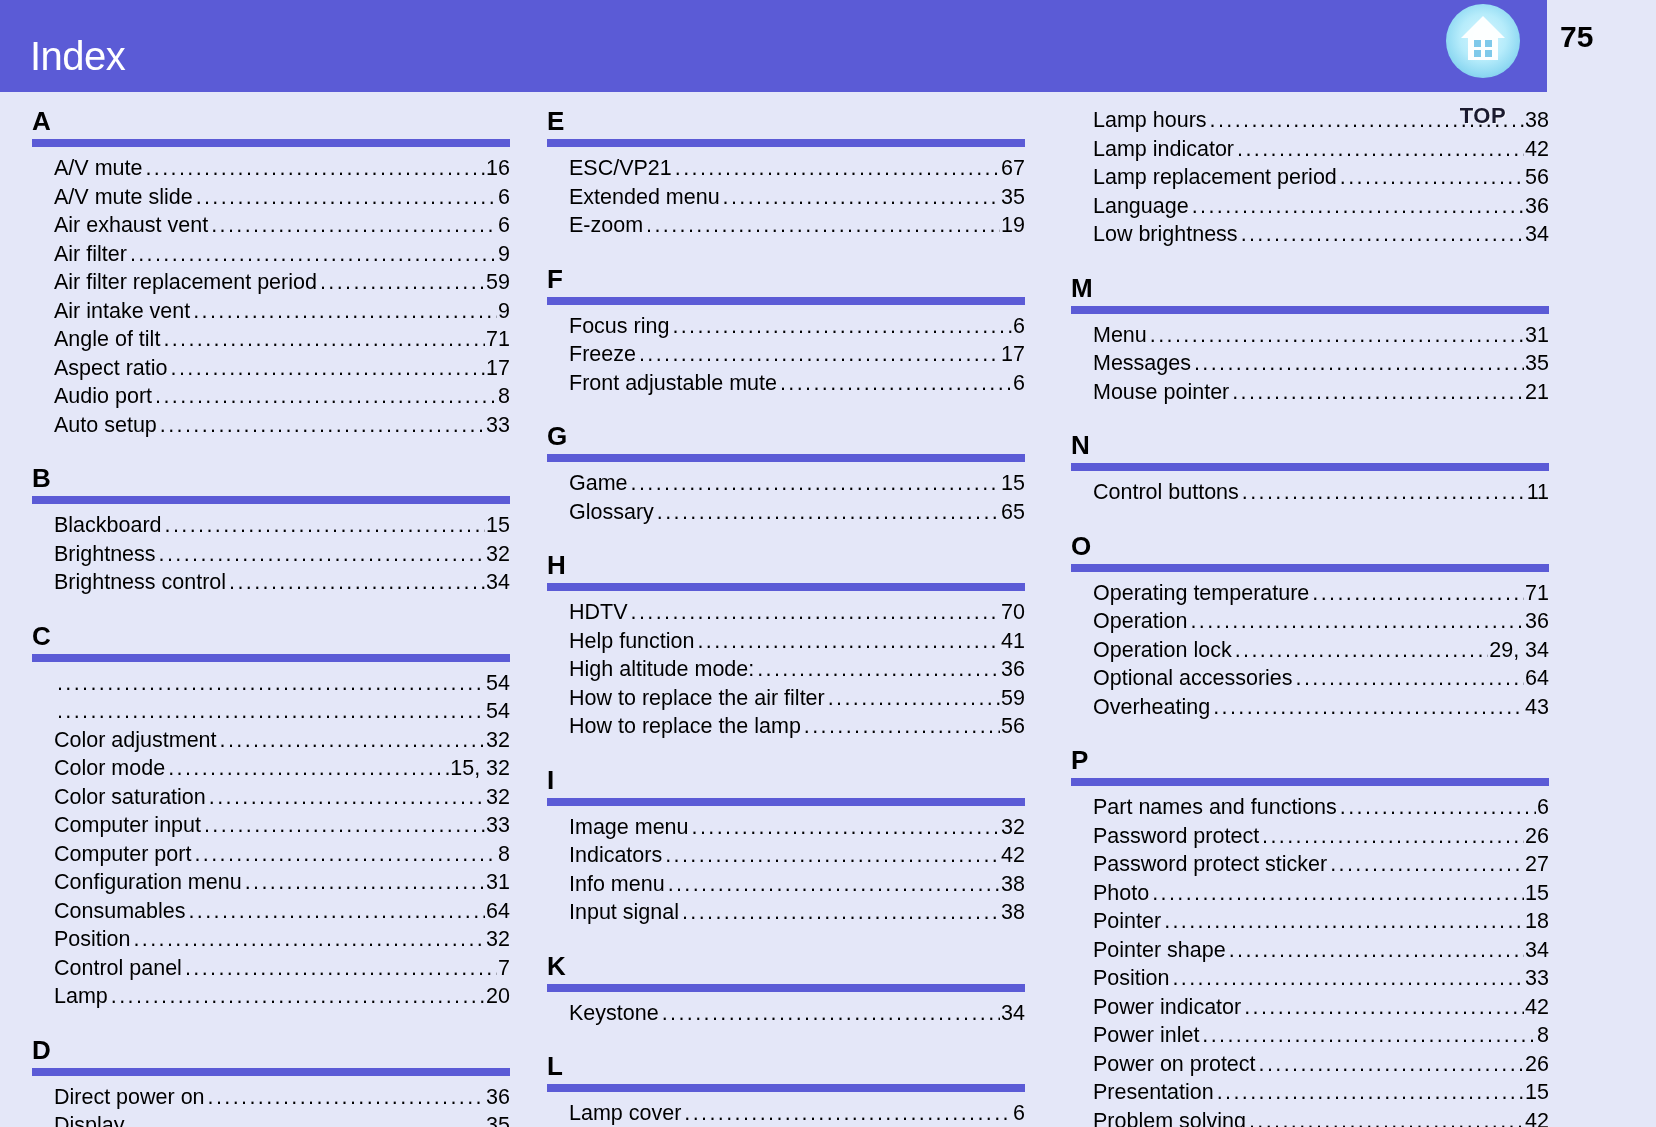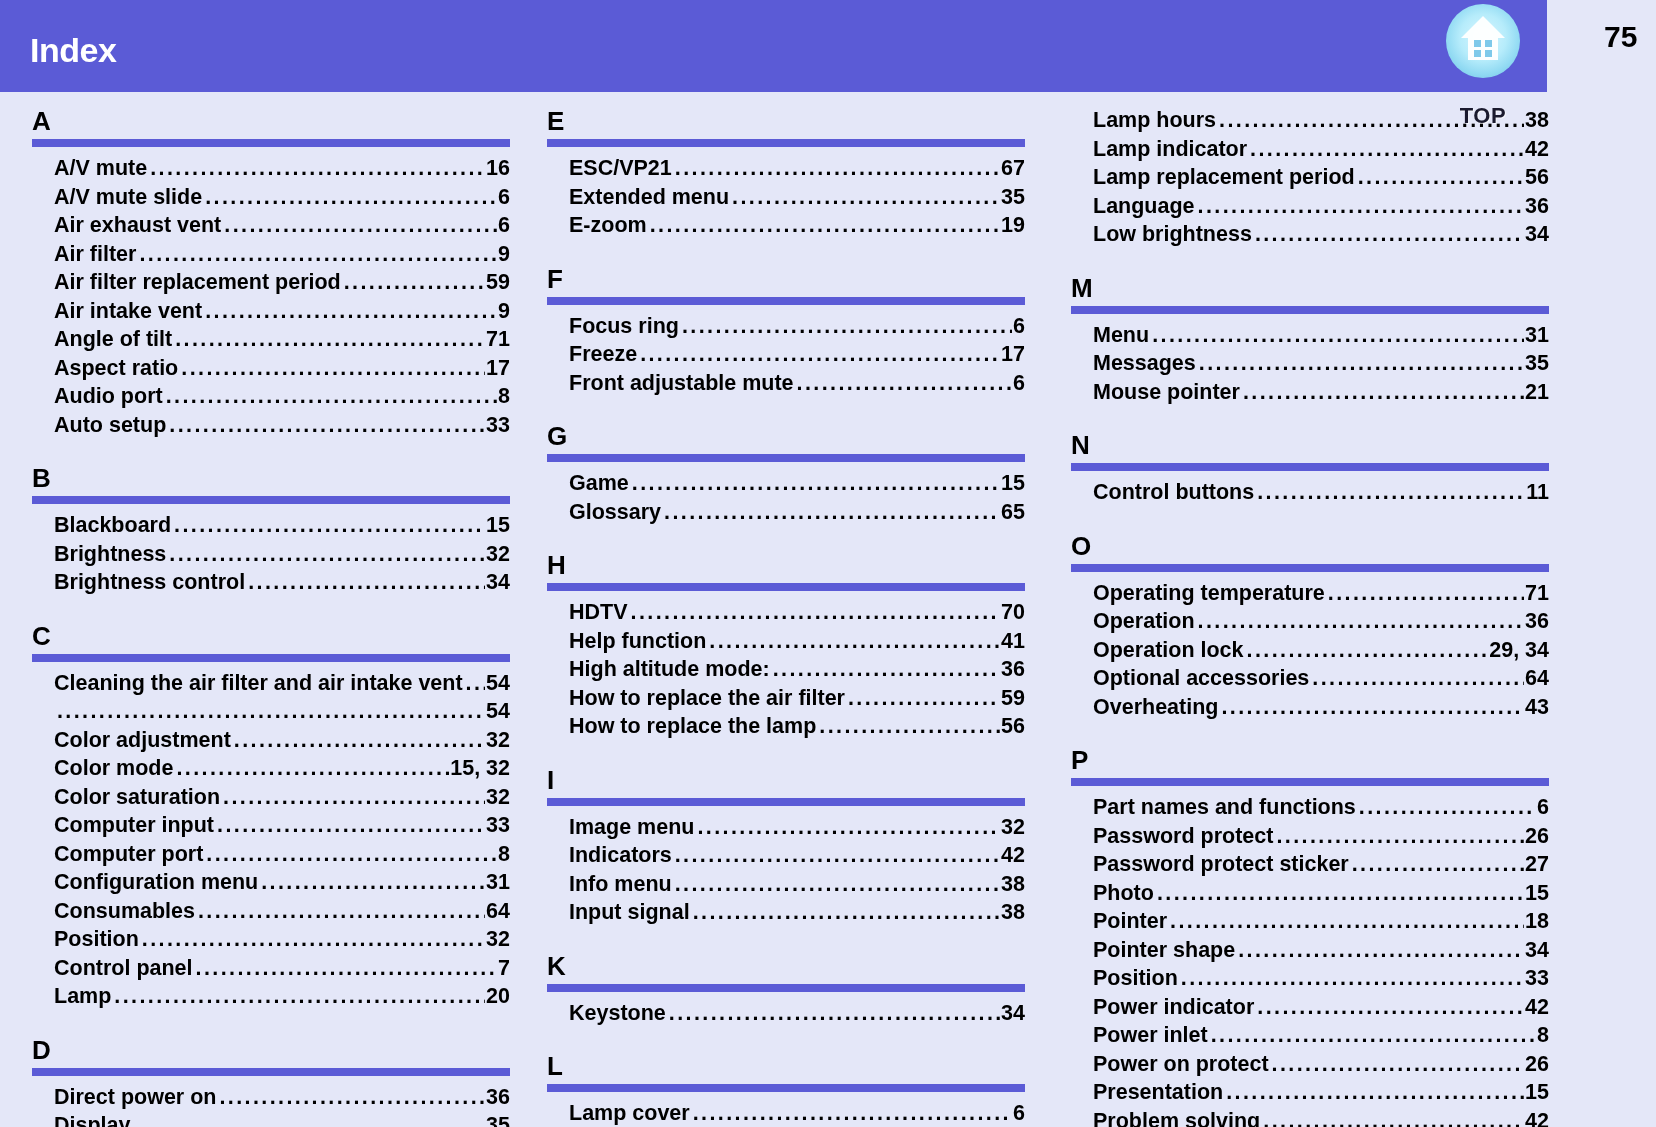--- a/index.html
+++ b/index.html
@@ -25,23 +25,23 @@
     position: absolute;
     left: 0;
     top: 0;
     width: 1547px;
     height: 92px;
     background: #5b5bd6;
   }
   #page-title {
     position: absolute;
     left: 30px;
-    top: 20px;
-    font-size: 34px;
-    font-weight: bold;
+    top: 26px;
+    font-size: 40px;
+    font-weight: normal;
     color: #ffffff;
     letter-spacing: -0.5px;
     line-height: 60px;
   }
   #top-icon {
     position: absolute;
     left: 1446px;
     top: 4px;
     width: 78px;
     height: 84px;
@@ -75,21 +75,20 @@
     text-shadow: 1px 1px 0 rgba(255,255,255,0.65);
     margin-top: 47px;
   }
   #page-number {
     position: absolute;
     left: 1560px;
     top: 20px;
     font-size: 30px;
     font-weight: bold;
     color: #000000;
-    margin-left: 44px;
   }
   
   #columns {
     position: absolute;
     left: 0;
     top: 92px;
     width: 1656px;
     height: 1035px;
     display: flex;
     padding: 0;
@@ -112,21 +111,21 @@
     color: #000000;
     line-height: 30px;
     margin: 0 0 3px 0;
   }
   .letter-rule {
     height: 8px;
     background: #5b5bd6;
     margin: 0 0 7px 0;
     width: 478px;
   }
-  .entries { margin: 0 0 24px 0; font-weight: bold; }
+  .entries { margin: 0 0 24px 0; }
   .entry {
     display: flex;
     align-items: baseline;
     font-size: 21.5px;
     color: #000000;
     line-height: 28.5px;
     white-space: nowrap;
     padding-left: 22px;
     width: 478px;
     box-sizing: border-box;
@@ -243,21 +242,20 @@
               <span class="e-dots">........................................................................................................................................................................................................</span>
               <span class="e-page">34</span>
             </div>
           </div>
         </div>
         <div class="letter-group">
           <div class="letter-heading">C</div>
           <div class="letter-rule"></div>
           <div class="entries">
             <div class="entry">
-              <span class="e-label">Cleaning the air filter and air intake vent</span>
               <span class="e-dots">........................................................................................................................................................................................................</span>
               <span class="e-page">54</span>
             </div>
             <div class="entry">
               <span class="e-dots">........................................................................................................................................................................................................</span>
               <span class="e-page">54</span>
             </div>
             <div class="entry">
               <span class="e-label">Color adjustment</span>
               <span class="e-dots">........................................................................................................................................................................................................</span>

